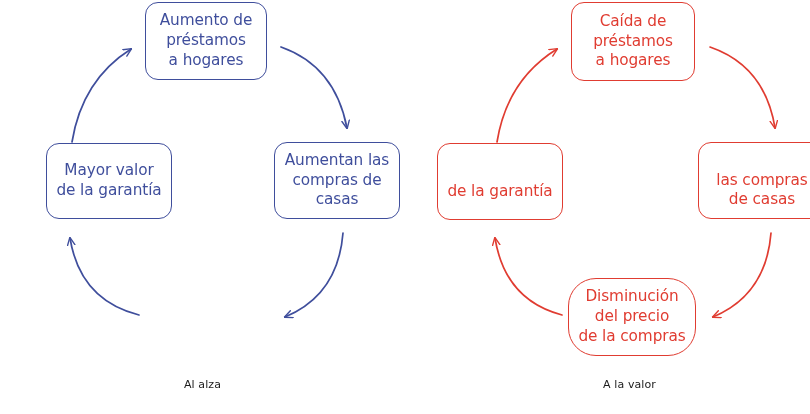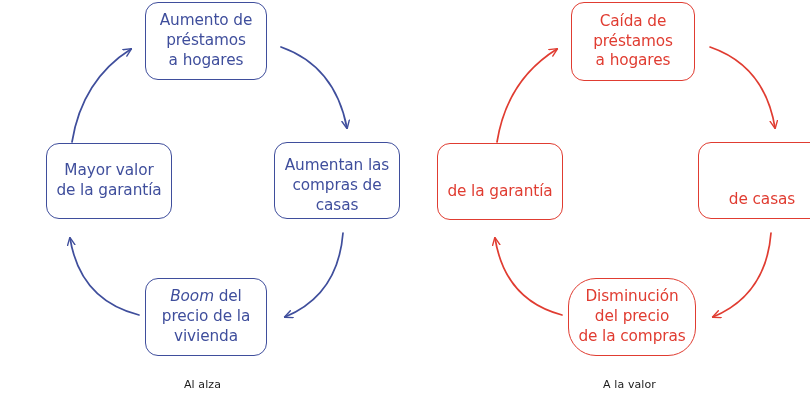--- a/index.html
+++ b/index.html
@@ -49,21 +49,21 @@
     font-size: 15.3px;
     line-height: 1.30;
     letter-spacing: -0.1px;
     padding: 2px 6px;
   }
   .node .txt { display: block; width: 100%; }
   .node .em { font-style: italic; }
 
   
   .left .n-top    { left: 145px; top: 2px;   width: 122px; height: 78px; }
-  .left .n-right  { left: 274px; top: 142px; width: 126px; height: 77px; align-items: flex-end; }
+  .left .n-right  { left: 274px; top: 142px; width: 126px; height: 77px; }
   .left .n-bottom { left: 145px; top: 278px; width: 122px; height: 78px; }
   .left .n-left   { left: 10px;  top: 143px; width: 126px; height: 76px; margin-left: 36px; }
 
   
   .right .n-top    { left: 144px; top: 2px;   width: 124px; height: 79px; }
   .right .n-right  { left: 271px; top: 142px; width: 128px; height: 77px; }
   .right .n-bottom { left: 141px; top: 278px; width: 128px; height: 78px; border-radius: 28px; }
   .right .n-left   { left: 10px;  top: 143px; width: 126px; height: 77px; }
 
   .blue .node { border-color: #3f4e9c; color: #3f4e9c; }
@@ -114,27 +114,20 @@
     </div>
 
     <div class="node n-right">
       <span class="txt">
         <span>Aumentan las</span><br>
         <span>compras de</span><br>
         <span>casas</span>
       </span>
     </div>
 
-    <div class="node n-bottom">
-      <span class="txt">
-        <span class="em">Boom</span><span>&nbsp;</span><span>del</span><br>
-        <span>precio de la</span><br>
-        <span>vivienda</span>
-      </span>
-    </div>
 
     <div class="node n-left">
       <span class="txt">
         <span>Mayor valor</span><br>
         <span>de la garantía</span>
       </span>
     </div>
 
     <div class="caption">Al alza</div>
   </div>
@@ -159,21 +152,21 @@
       <span class="txt">
         <span>Caída de</span><br>
         <span>préstamos</span><br>
         <span>a hogares</span>
       </span>
     </div>
 
     <div class="node n-right">
       <span class="txt">
         <br>
-        <br>
+        <span>las compras</span><br>
         <span>de casas</span>
       </span>
     </div>
 
     <div class="node n-bottom">
       <span class="txt">
         <span>Disminución</span><br>
         <span>del precio</span><br>
         <span>de la compras</span>
       </span>

